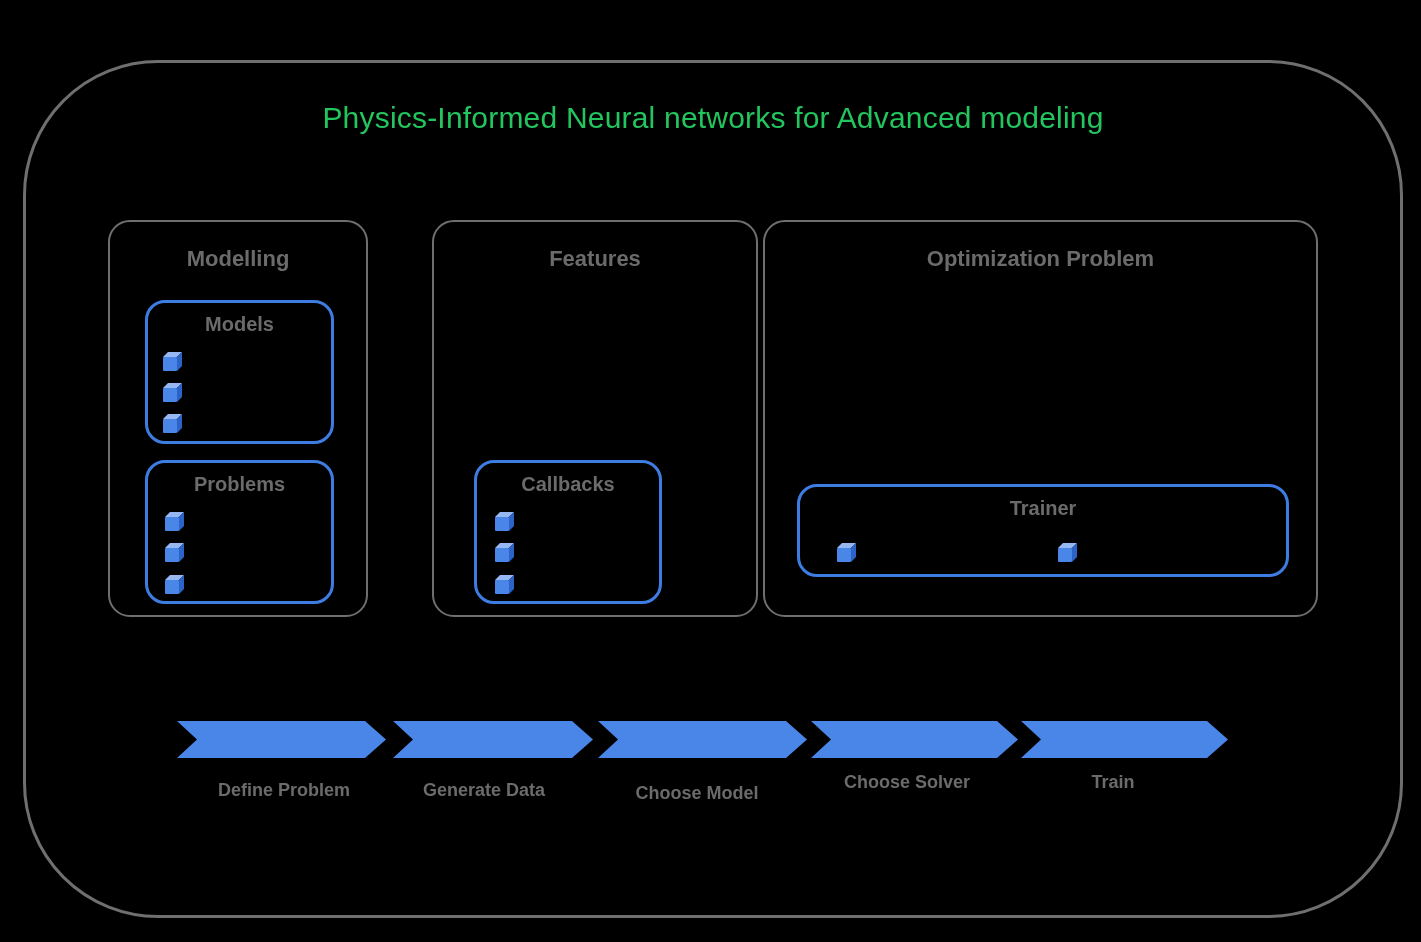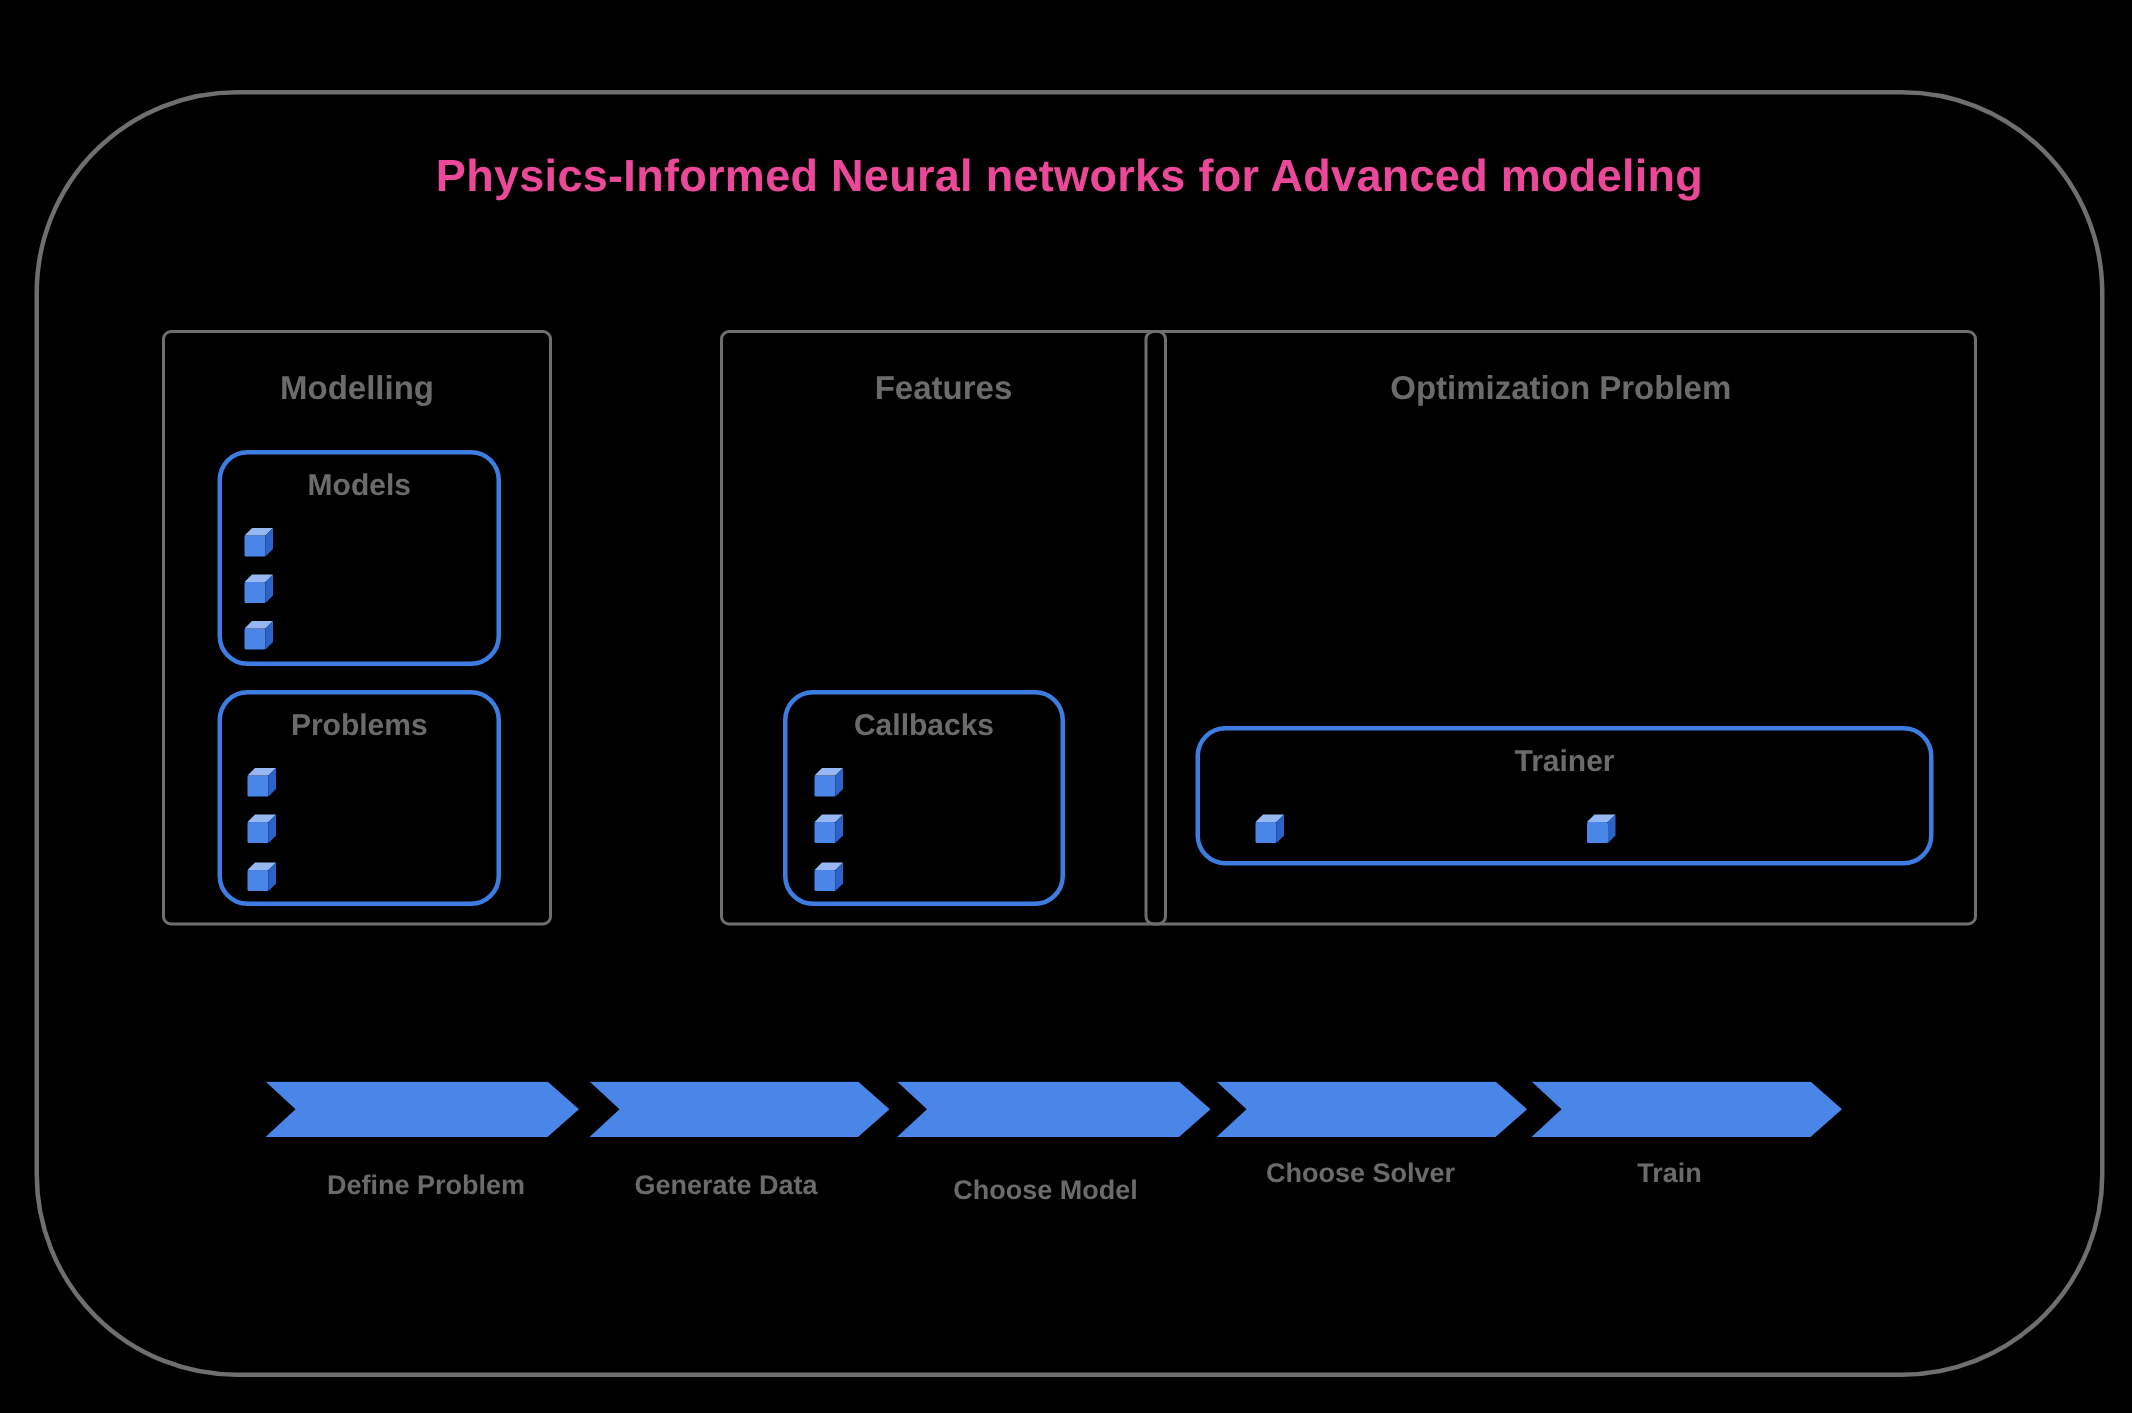--- a/index.html
+++ b/index.html
@@ -6,27 +6,27 @@
   .canvas{
     position:relative;width:1421px;height:942px;background:#000;overflow:hidden;
     font-family:"Liberation Sans", sans-serif;
   }
   .outer-frame{
     position:absolute;left:23px;top:60px;width:1380px;height:858px;
     border:3px solid #6f6f6f;border-radius:135px;box-sizing:border-box;
   }
   .diagram-title{
     position:absolute;left:713px;top:101px;transform:translateX(-50%);
-    white-space:nowrap;font-size:30px;font-weight:bold;color:#ec4899;letter-spacing:0.2px;
+    white-space:nowrap;font-size:30px;font-weight:normal;color:#22c55e;letter-spacing:0.2px;
   }
   .section{
-    position:absolute;border:2.5px solid #6f6f6f;border-radius:6px;box-sizing:border-box;
+    position:absolute;border:2.5px solid #6f6f6f;border-radius:22px;box-sizing:border-box;
   }
   .section-modelling{left:108px;top:220px;width:260px;height:397px;}
-  .section-features{left:432px;top:220px;width:298px;height:397px;margin-left:48px;}
+  .section-features{left:432px;top:220px;width:326px;height:397px;}
   .section-optimization{left:763px;top:220px;width:555px;height:397px;}
   .section-label{
     position:absolute;left:50%;top:24px;transform:translateX(-50%);
     white-space:nowrap;font-size:22px;font-weight:bold;color:#6b6b6b;
   }
   .inner-box{
     position:absolute;border:3px solid #3d7de2;border-radius:20px;box-sizing:border-box;
   }
   .box-models   {left:35px;top:78px; width:189px;height:144px;}
   .box-problems {left:35px;top:238px;width:189px;height:144px;}

